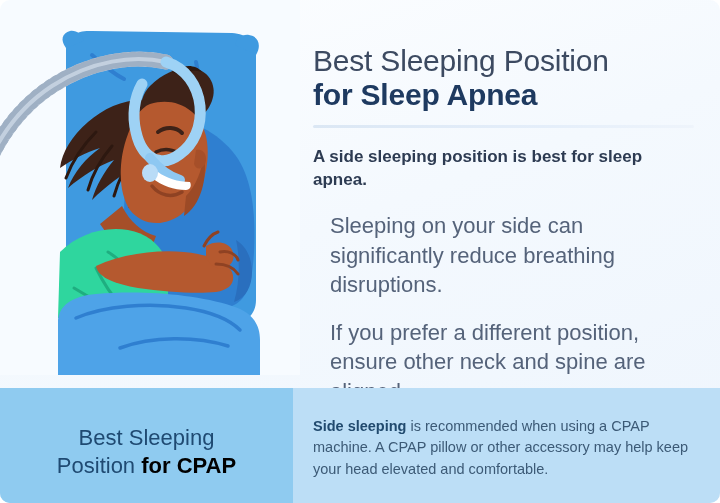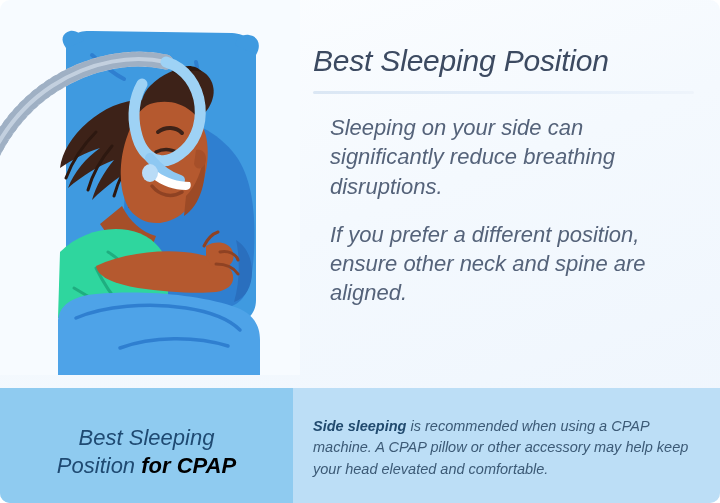--- a/index.html
+++ b/index.html
@@ -12,21 +12,20 @@
     -webkit-font-smoothing: antialiased;
   }
 
   .infographic {
     position: relative;
     width: 720px;
     height: 503px;
     overflow: hidden;
     border-radius: 10px;
     background: linear-gradient(160deg, #fdfeff 0%, #f4f9fe 45%, #eef5fd 100%);
-    font-style: italic;
   }
 
   
   .top {
     position: absolute;
     left: 0; top: 0;
     width: 720px;
     height: 375px;
     display: flex;
   }
@@ -252,24 +251,26 @@
             <path d="M76 318 C104 306 148 302 186 308 C212 312 230 320 240 330" stroke="#2f7fd0" stroke-width="3.5" fill="none" stroke-linecap="round"></path>
             <path d="M120 348 C152 336 196 336 228 346" stroke="#2f7fd0" stroke-width="3.5" fill="none" stroke-linecap="round"></path>
           </g>
         </g>
       </svg>
     </div>
 
     <div class="text-pane">
       <h1 class="title">
         <span>Best Sleeping Position</span>
+        <span class="strong">for Sleep Apnea</span>
       </h1>
 
       <div class="divider"></div>
 
+      <p class="lede">A side sleeping position is best for sleep apnea.</p>
 
       <p class="para">Sleeping on your side can significantly reduce breathing disruptions.</p>
 
       <p class="para">If you prefer a different position, ensure other neck and spine are aligned.</p>
     </div>
   </div>
 
   <div class="banner">
     <div class="banner-left">
       <div class="banner-left-text">

